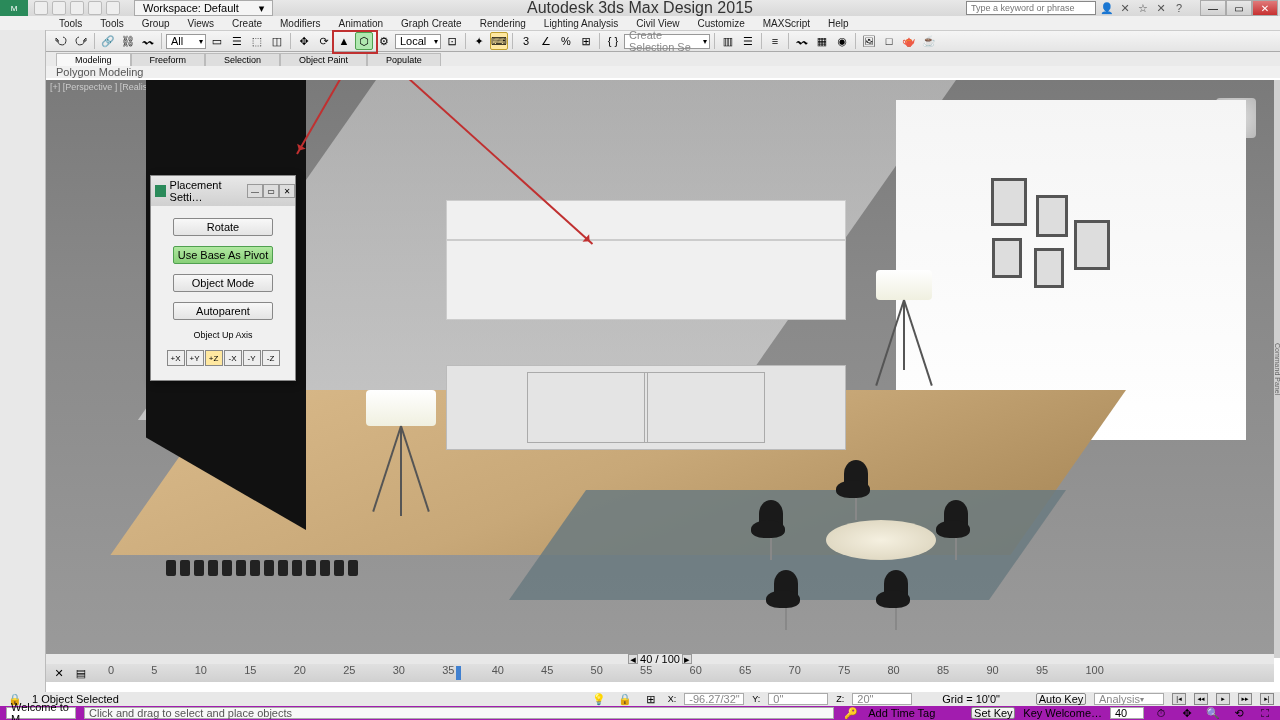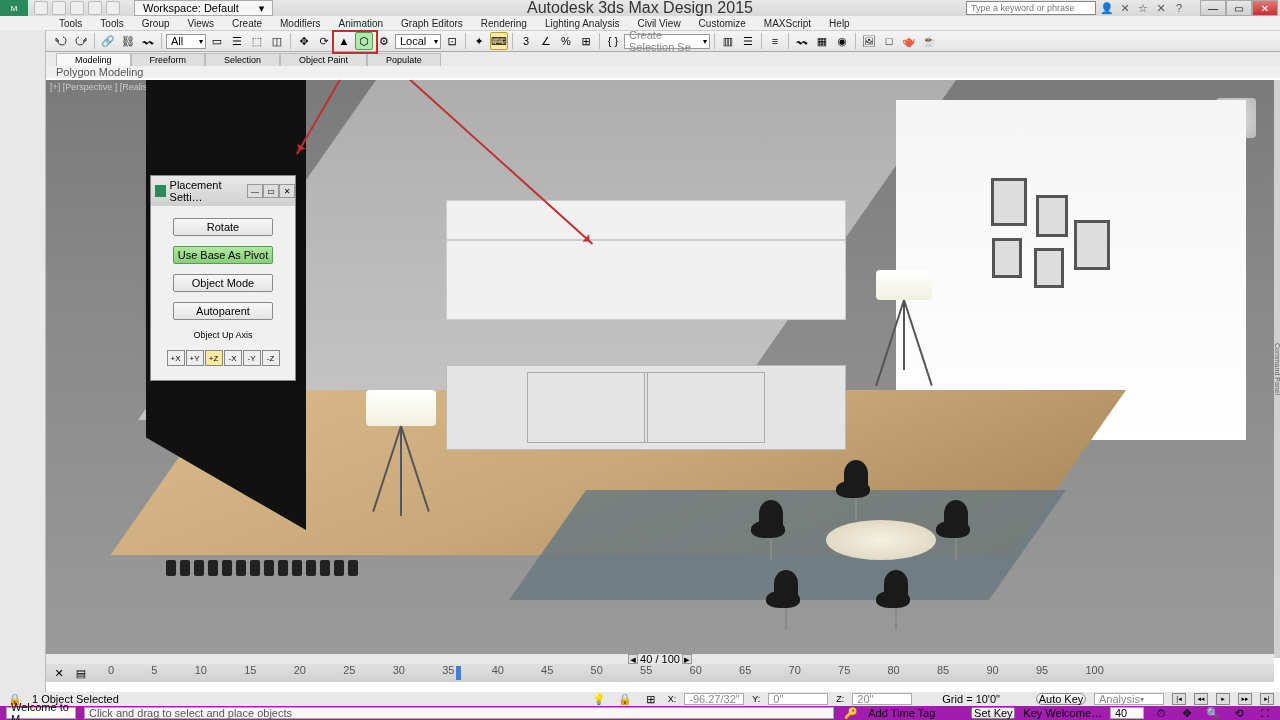--- a/index.html
+++ b/index.html
@@ -154,21 +154,21 @@
 </div>
 
 <div class="menubar" id="menubar">
     <div class="menuitem">Tools</div>
     <div class="menuitem">Tools</div>
     <div class="menuitem">Group</div>
     <div class="menuitem">Views</div>
     <div class="menuitem">Create</div>
     <div class="menuitem">Modifiers</div>
     <div class="menuitem">Animation</div>
-    <div class="menuitem">Graph Editors</div>
+    <div class="menuitem">Graph Create</div>
     <div class="menuitem">Rendering</div>
     <div class="menuitem">Lighting Analysis</div>
     <div class="menuitem">Civil View</div>
     <div class="menuitem">Customize</div>
     <div class="menuitem">MAXScript</div>
     <div class="menuitem">Help</div>
   </div>
 
 <div class="maintoolbar">
   <div class="tbtn">
@@ -415,21 +415,21 @@
   <div class="field" style="width:60px">
       <span>0"</span>
     </div>
   <span class="tiny">Z:</span>
   <div class="field" style="width:60px">
       <span>20"</span>
     </div>
   <span style="width:14px"></span>
   <span>Grid = 10'0"</span>
   <span style="width:20px"></span>
-  <div class="dlgbtn" style="width:50px;height:12px;border-radius:6px;">
+  <div class="dlgbtn" style="width:50px;height:12px;">
       <span>Auto Key</span>
     </div>
   <div class="field" style="width:70px"><span>Analysis</span> ▾</div>
   <div class="playbtn">|◂</div>
   <div class="playbtn">◂◂</div>
   <div class="playbtn">▸</div>
   <div class="playbtn">▸▸</div>
   <div class="playbtn">▸|</div>
 </div>
 

